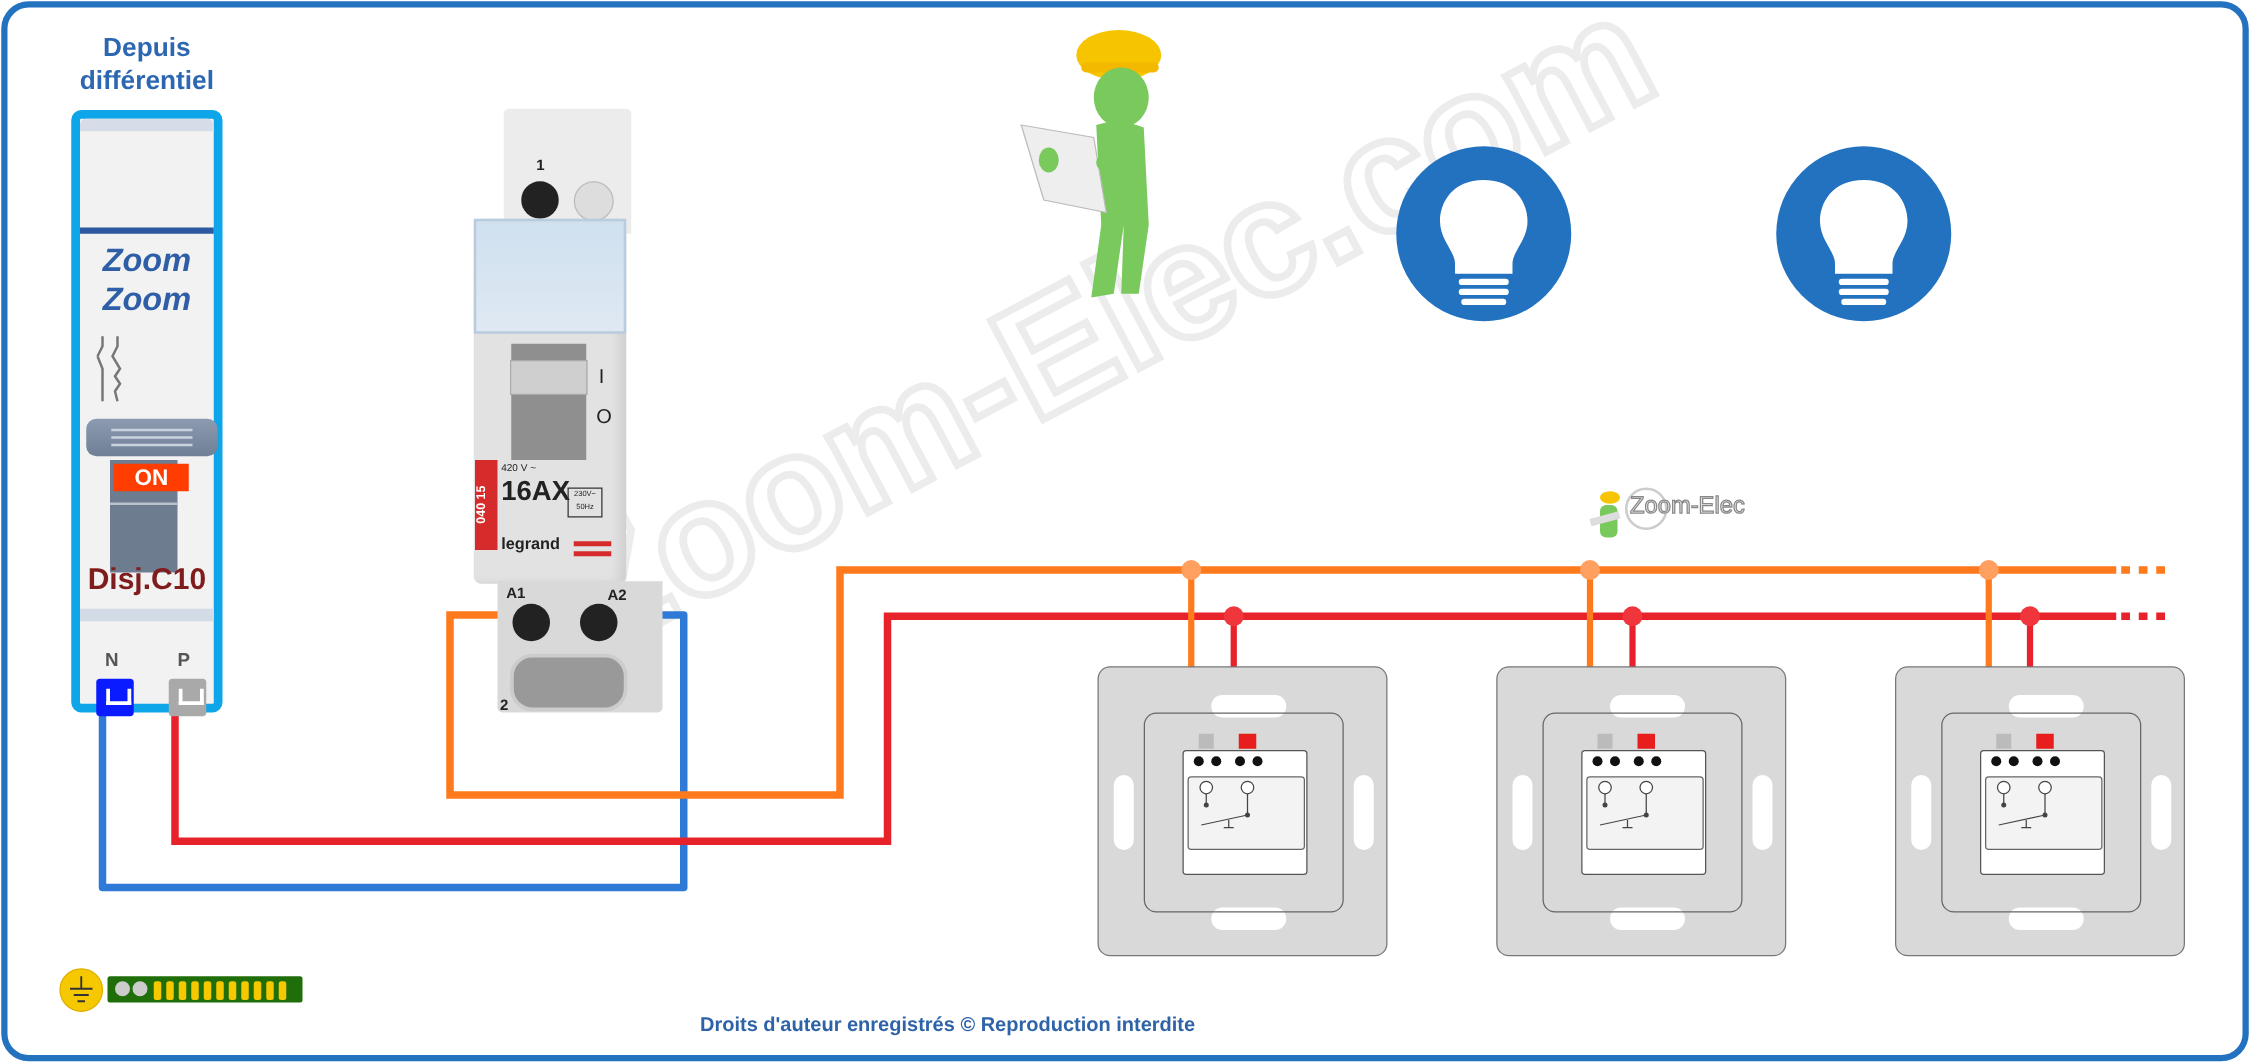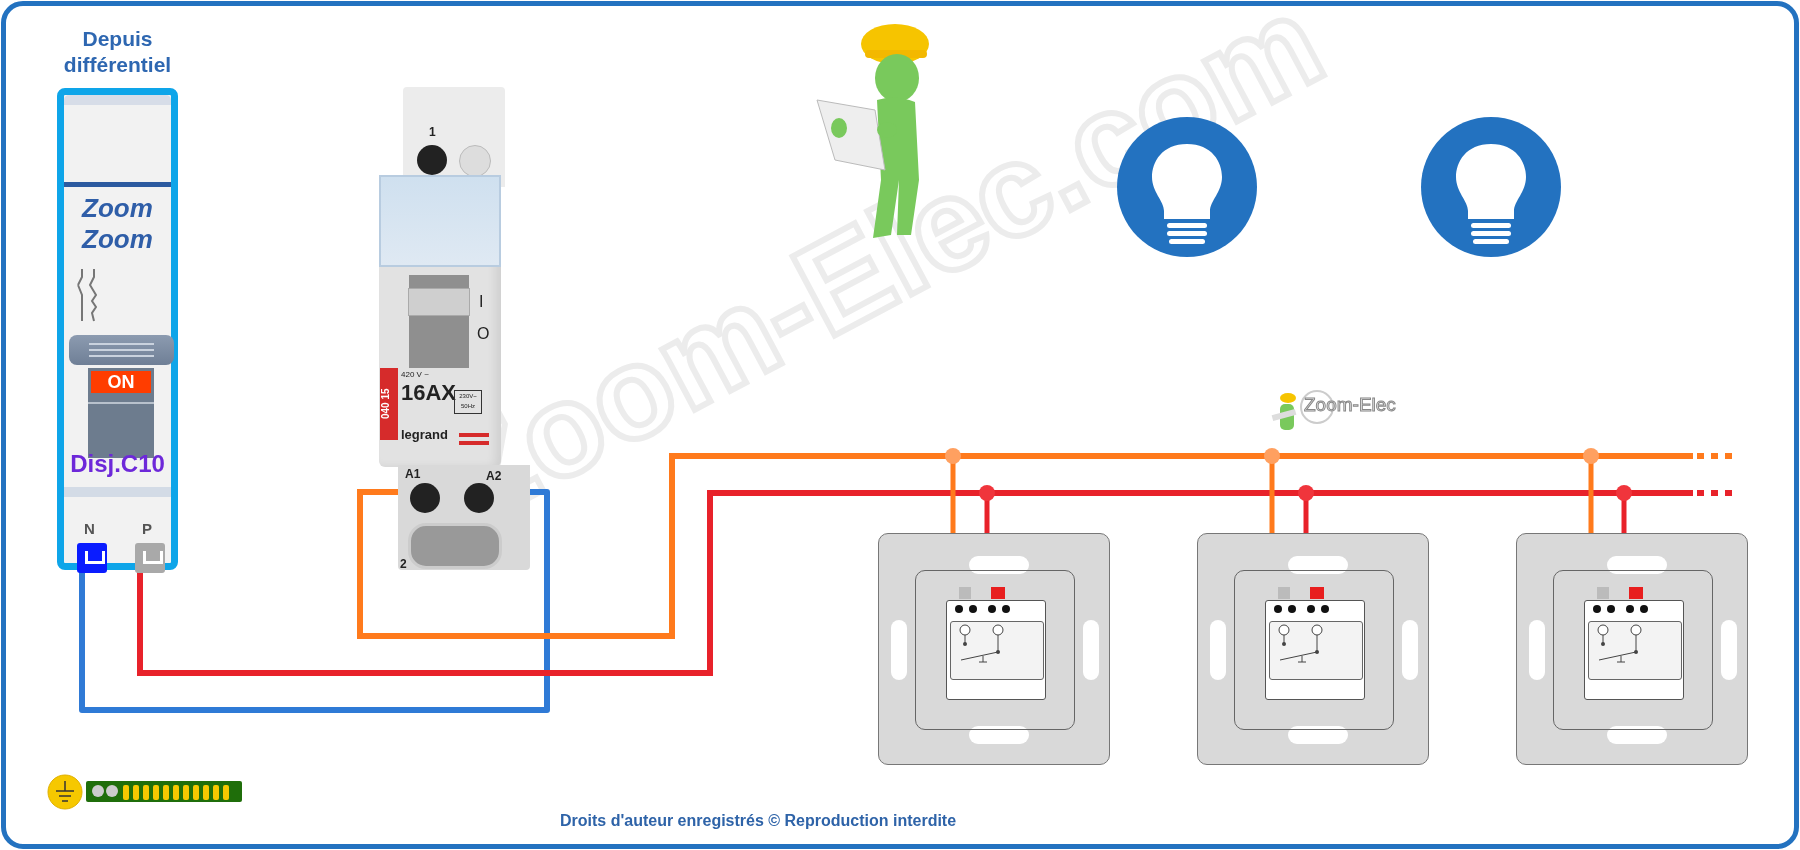--- a/index.html
+++ b/index.html
@@ -8,24 +8,24 @@
   .abs{position:absolute;}
   .title-top{position:absolute;left:40px;top:26px;width:155px;text-align:center;color:#2e67b1;font-weight:bold;font-size:21px;line-height:26px;}
   .footer{position:absolute;left:560px;top:812px;width:680px;text-align:left;color:#2e63a8;font-weight:bold;font-size:16px;}
   svg{position:absolute;left:0;top:0;}
   .breaker{position:absolute;left:57px;top:88px;width:121px;height:482px;background:#f2f2f2;border:7px solid #0ea5e9;border-radius:8px;box-sizing:border-box;}
   .breaker .topband{position:absolute;left:0;right:0;top:0;height:10px;background:#d7dde8;border-radius:5px 5px 0 0;}
   .breaker .blueline{position:absolute;left:0;right:0;top:87px;height:5px;background:#2c5aa0;}
   .breaker .brand{position:absolute;left:0;right:0;top:98px;text-align:center;color:#2f5ea8;font-style:italic;font-weight:bold;font-size:26px;line-height:31px;}
   .breaker .handle{position:absolute;left:5px;top:240px;width:105px;height:30px;background:linear-gradient(#8c9bb0,#6f7f96);border-radius:8px;}
   .breaker .handle i{position:absolute;left:20px;right:20px;height:2px;background:#c9d2de;}
-  .breaker .onwin{position:absolute;left:24px;top:273px;width:66px;height:90px;background:#6d7c8e;}
+  .breaker .onwin{position:absolute;left:24px;top:273px;width:54px;height:90px;background:#6d7c8e;}
   .breaker .on{position:absolute;left:3px;top:3px;width:60px;height:22px;background:#ff3d00;color:#fff;font-weight:bold;font-size:18px;line-height:22px;text-align:center;}
   .breaker .onsep{position:absolute;left:0;right:0;top:34px;height:2px;background:#b8c1cc;}
-  .breaker .disj{position:absolute;left:0;right:0;top:355px;text-align:center;color:#6d28d9;font-weight:bold;font-size:24px;}
+  .breaker .disj{position:absolute;left:0;right:0;top:355px;text-align:center;color:#7f1d1d;font-weight:bold;font-size:24px;}
   .breaker .band2{position:absolute;left:0;right:0;top:392px;height:10px;background:#d3dbe6;}
   .breaker .lblN{position:absolute;left:20px;top:425px;font-weight:bold;font-size:15px;color:#555;}
   .breaker .lblP{position:absolute;left:78px;top:425px;font-weight:bold;font-size:15px;color:#555;}
   .breaker .termN{position:absolute;left:13px;top:448px;width:30px;height:30px;background:#0a1cff;border-radius:3px;}
   .breaker .termP{position:absolute;left:71px;top:448px;width:30px;height:30px;background:#a9a9a9;border-radius:3px;}
   .term-slot{position:absolute;left:8px;top:8px;width:14px;height:10px;border:3px solid #fff;border-top:none;}
   .relay-top{position:absolute;left:403px;top:87px;width:102px;height:100px;background:#ececec;border-radius:4px 4px 0 0;}
   .relay-body{position:absolute;left:379px;top:175px;width:122px;height:292px;background:#e2e2e2;border-radius:6px;box-shadow:inset -6px 0 8px rgba(0,0,0,.08);}
   .relay-cover{position:absolute;left:0;top:0;width:122px;height:92px;background:linear-gradient(#cfe0ef,#dfe9f3);border:2px solid #b8cce0;box-sizing:border-box;}
   .relay-slot{position:absolute;left:30px;top:100px;width:60px;height:93px;background:#8f8f8f;}

